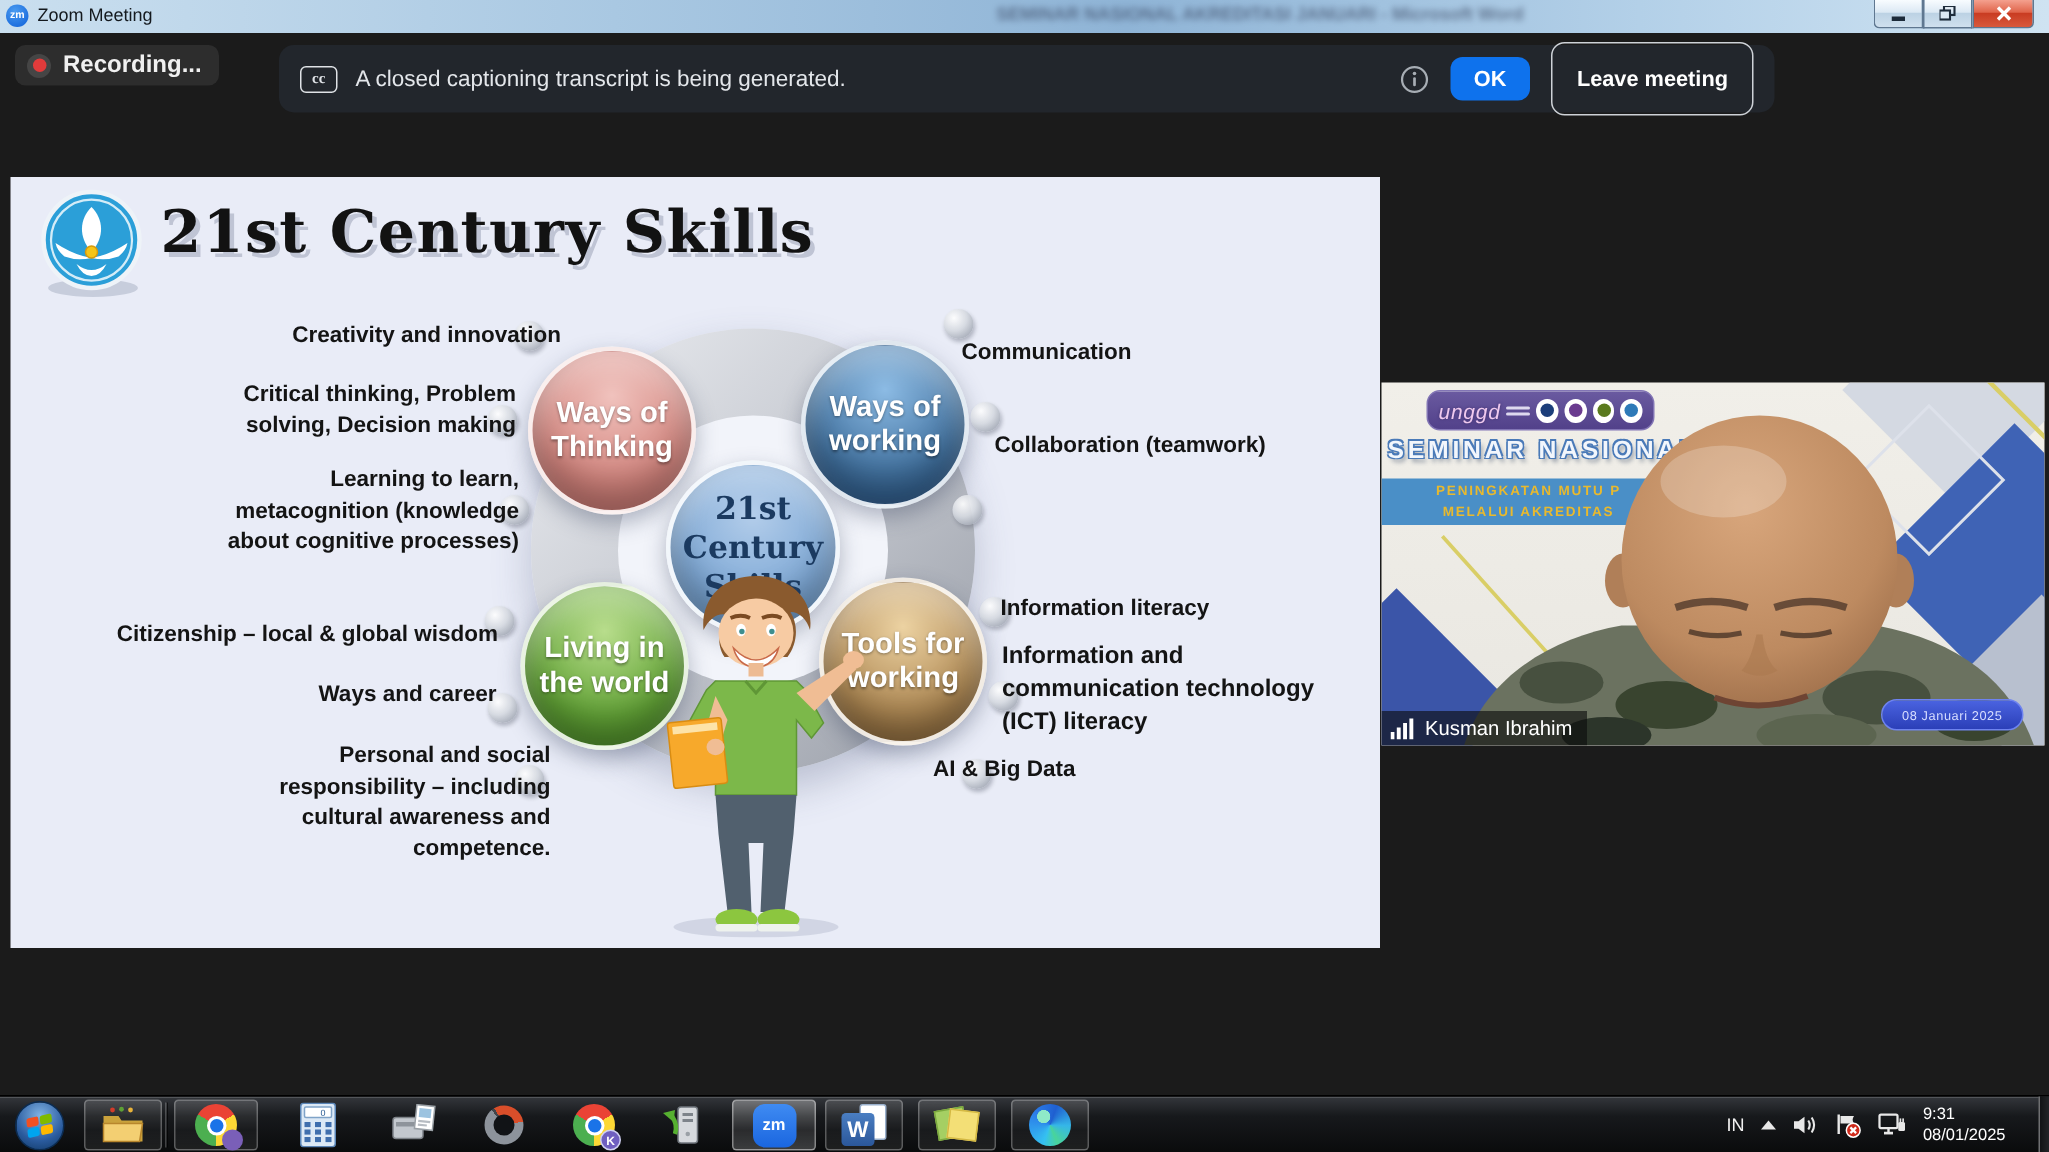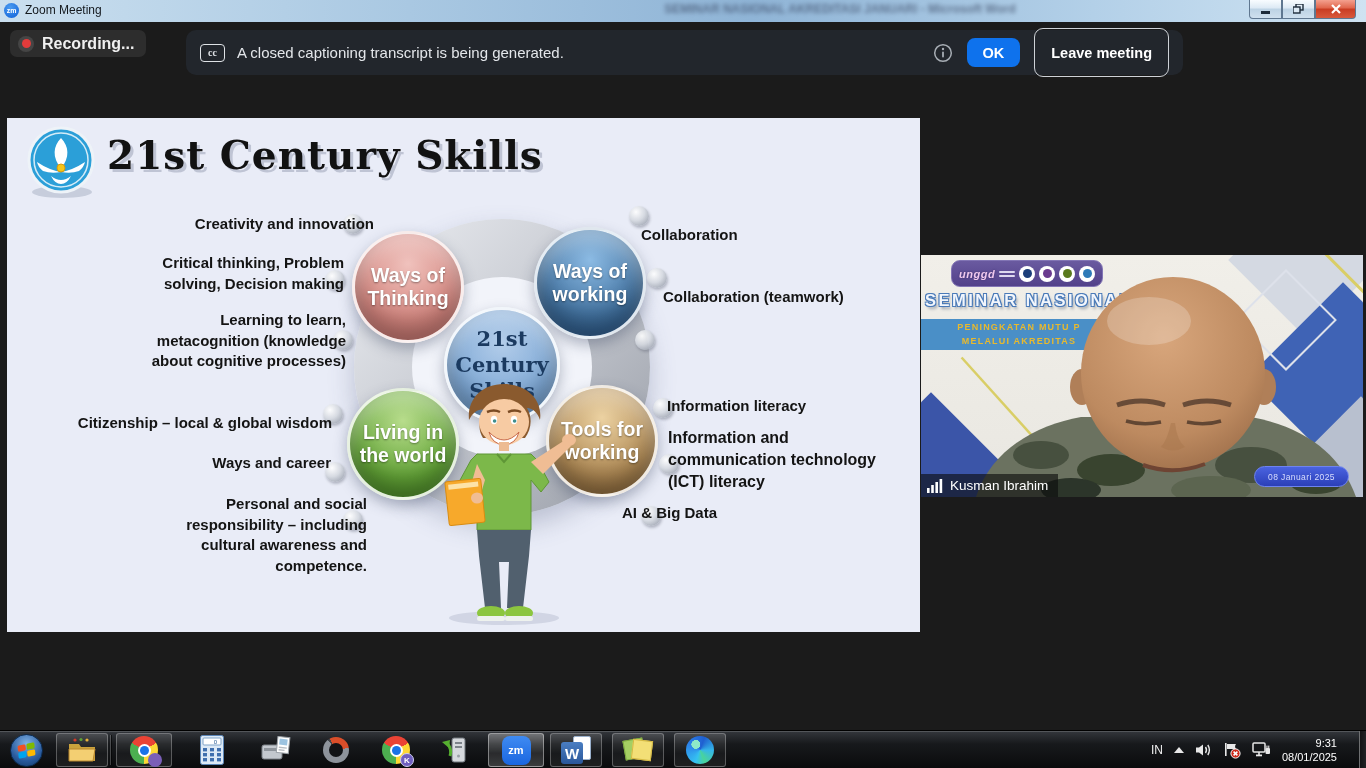--- a/index.html
+++ b/index.html
@@ -68,21 +68,21 @@
   .skill-label{position:absolute;font-weight:700;font-size:15px;line-height:1.38;color:#141414;}
   .left-col{text-align:right;}
   .preline{white-space:pre-line;}
 
   
   .video{position:absolute;left:921px;top:233px;width:442px;height:242px;overflow:hidden;
     background:linear-gradient(180deg,#f1efe9,#e9e7e1);}
   .vbanner{position:absolute;left:30px;top:5px;width:152px;height:27px;border-radius:9px;
     background:linear-gradient(#6a5aa0,#52418a);border:1px solid #8275b5;
     display:flex;align-items:center;gap:4px;padding:0 7px;}
-  .vlogo-script{color:#efc9ee;font-size:11px;font-weight:700;font-style:italic;letter-spacing:.5px;
+  .vlogo-script{color:#efc9ee;font-size:14px;font-weight:400;font-style:italic;letter-spacing:.5px;
     text-shadow:0 0 2px #3c2f6b;}
   .vlogo-lines{display:flex;flex-direction:column;gap:2px;}
   .vlogo-lines i{display:block;width:16px;height:2px;background:#ded9ef;border-radius:1px;}
   .vlogo-circ{width:16px;height:16px;border-radius:50%;background:#fff;display:flex;align-items:center;justify-content:center;}
   .vlogo-circ i{display:block;width:9px;height:9px;border-radius:50%;}
   .vtitle{position:absolute;left:4px;top:36px;width:300px;font-size:16.5px;font-weight:700;letter-spacing:2.5px;
     color:#f2f6fc;text-shadow:-1px -1px 0 #4a7ab8,1px -1px 0 #4a7ab8,-1px 1px 0 #4a7ab8,1px 1px 0 #4a7ab8,2px 3px 3px rgba(40,60,90,.45);}
   .vsub{position:absolute;left:0;top:64px;width:196px;height:31px;background:#4a8fc7;border-radius:0 6px 6px 0;
     color:#e8b92e;font-size:9px;font-weight:700;letter-spacing:1.2px;text-align:center;line-height:1.55;padding-top:2px;}
   .nametag{position:absolute;left:0;bottom:0;height:23px;background:rgba(12,12,12,.62);
@@ -112,21 +112,21 @@
   .chrome-ball em{position:absolute;left:50%;top:50%;width:13px;height:13px;margin:-6.5px 0 0 -6.5px;border-radius:50%;
     background:#fff;display:flex;align-items:center;justify-content:center;}
   .chrome-ball em i{display:block;width:9px;height:9px;border-radius:50%;background:#1a73e8;}
   .badge{position:absolute;right:-4px;bottom:-3px;width:14px;height:14px;border-radius:50%;
     display:flex;align-items:center;justify-content:center;font-size:8px;font-weight:700;color:#fff;}
   .zm-tile{width:29px;height:29px;border-radius:8px;background:linear-gradient(#3f8bf2,#1a66e0);
     color:#fff;font-size:11px;font-weight:700;display:flex;align-items:center;justify-content:center;}
   .tray{position:absolute;right:10px;top:0;height:38px;display:flex;align-items:center;gap:11px;}
   .tray-lang{color:#f0f0f0;font-size:12px;}
   .tray-arrow{width:0;height:0;border-left:5px solid transparent;border-right:5px solid transparent;border-bottom:6px solid #e8e8e8;}
-  .clock{color:#fff;font-size:11px;line-height:1.3;text-align:right;}
+  .clock{color:#fff;font-size:11px;line-height:1.3;}
   .show-desktop{position:absolute;right:0;top:0;width:7px;height:38px;border-left:1px solid rgba(255,255,255,.35);
     background:linear-gradient(90deg,#121315,#222427);}
 </style>
 </head>
 <body>
 
 <div class="screen">
 
   <div class="titlebar">
     <span class="tb-zm">zm</span>
@@ -226,21 +226,21 @@
       <div class="skill-label left-col preline" style="top:192px;right:574px">Learning to learn,
 metacognition (knowledge
 about cognitive processes)</div>
       <div class="skill-label left-col preline" style="top:295px;right:588px">Citizenship – local &amp; global wisdom</div>
       <div class="skill-label left-col preline" style="top:335px;right:589px">Ways and career</div>
       <div class="skill-label left-col preline" style="top:376px;right:553px">Personal and social
 responsibility – including
 cultural awareness and
 competence.</div>
 
-      <div class="skill-label preline" style="top:107px;left:634px">Collaboration</div>
+      <div class="skill-label preline" style="top:107px;left:634px">Communication</div>
       <div class="skill-label preline" style="top:169px;left:656px">Collaboration (teamwork)</div>
       <div class="skill-label preline" style="top:278px;left:660px">Information literacy</div>
       <div class="skill-label preline" style="top:309px;left:661px;font-size:16px">Information and
 communication technology
 (ICT) literacy</div>
       <div class="skill-label preline" style="top:385px;left:615px">AI &amp; Big Data</div>
 
       <svg class="abs" style="left:412px;top:262px" width="170" height="245" viewBox="0 0 170 245">
         <ellipse cx="85" cy="238" rx="55" ry="7" fill="#c6ccdb" opacity=".7"></ellipse>
         <path d="M85,4 C62,4 48,20 50,40 C54,32 60,28 66,30 C58,42 60,52 64,58 L106,58 C112,50 114,38 108,28 C114,28 119,33 121,40 C124,18 106,4 85,4 Z" fill="#8a5a2e"></path>

